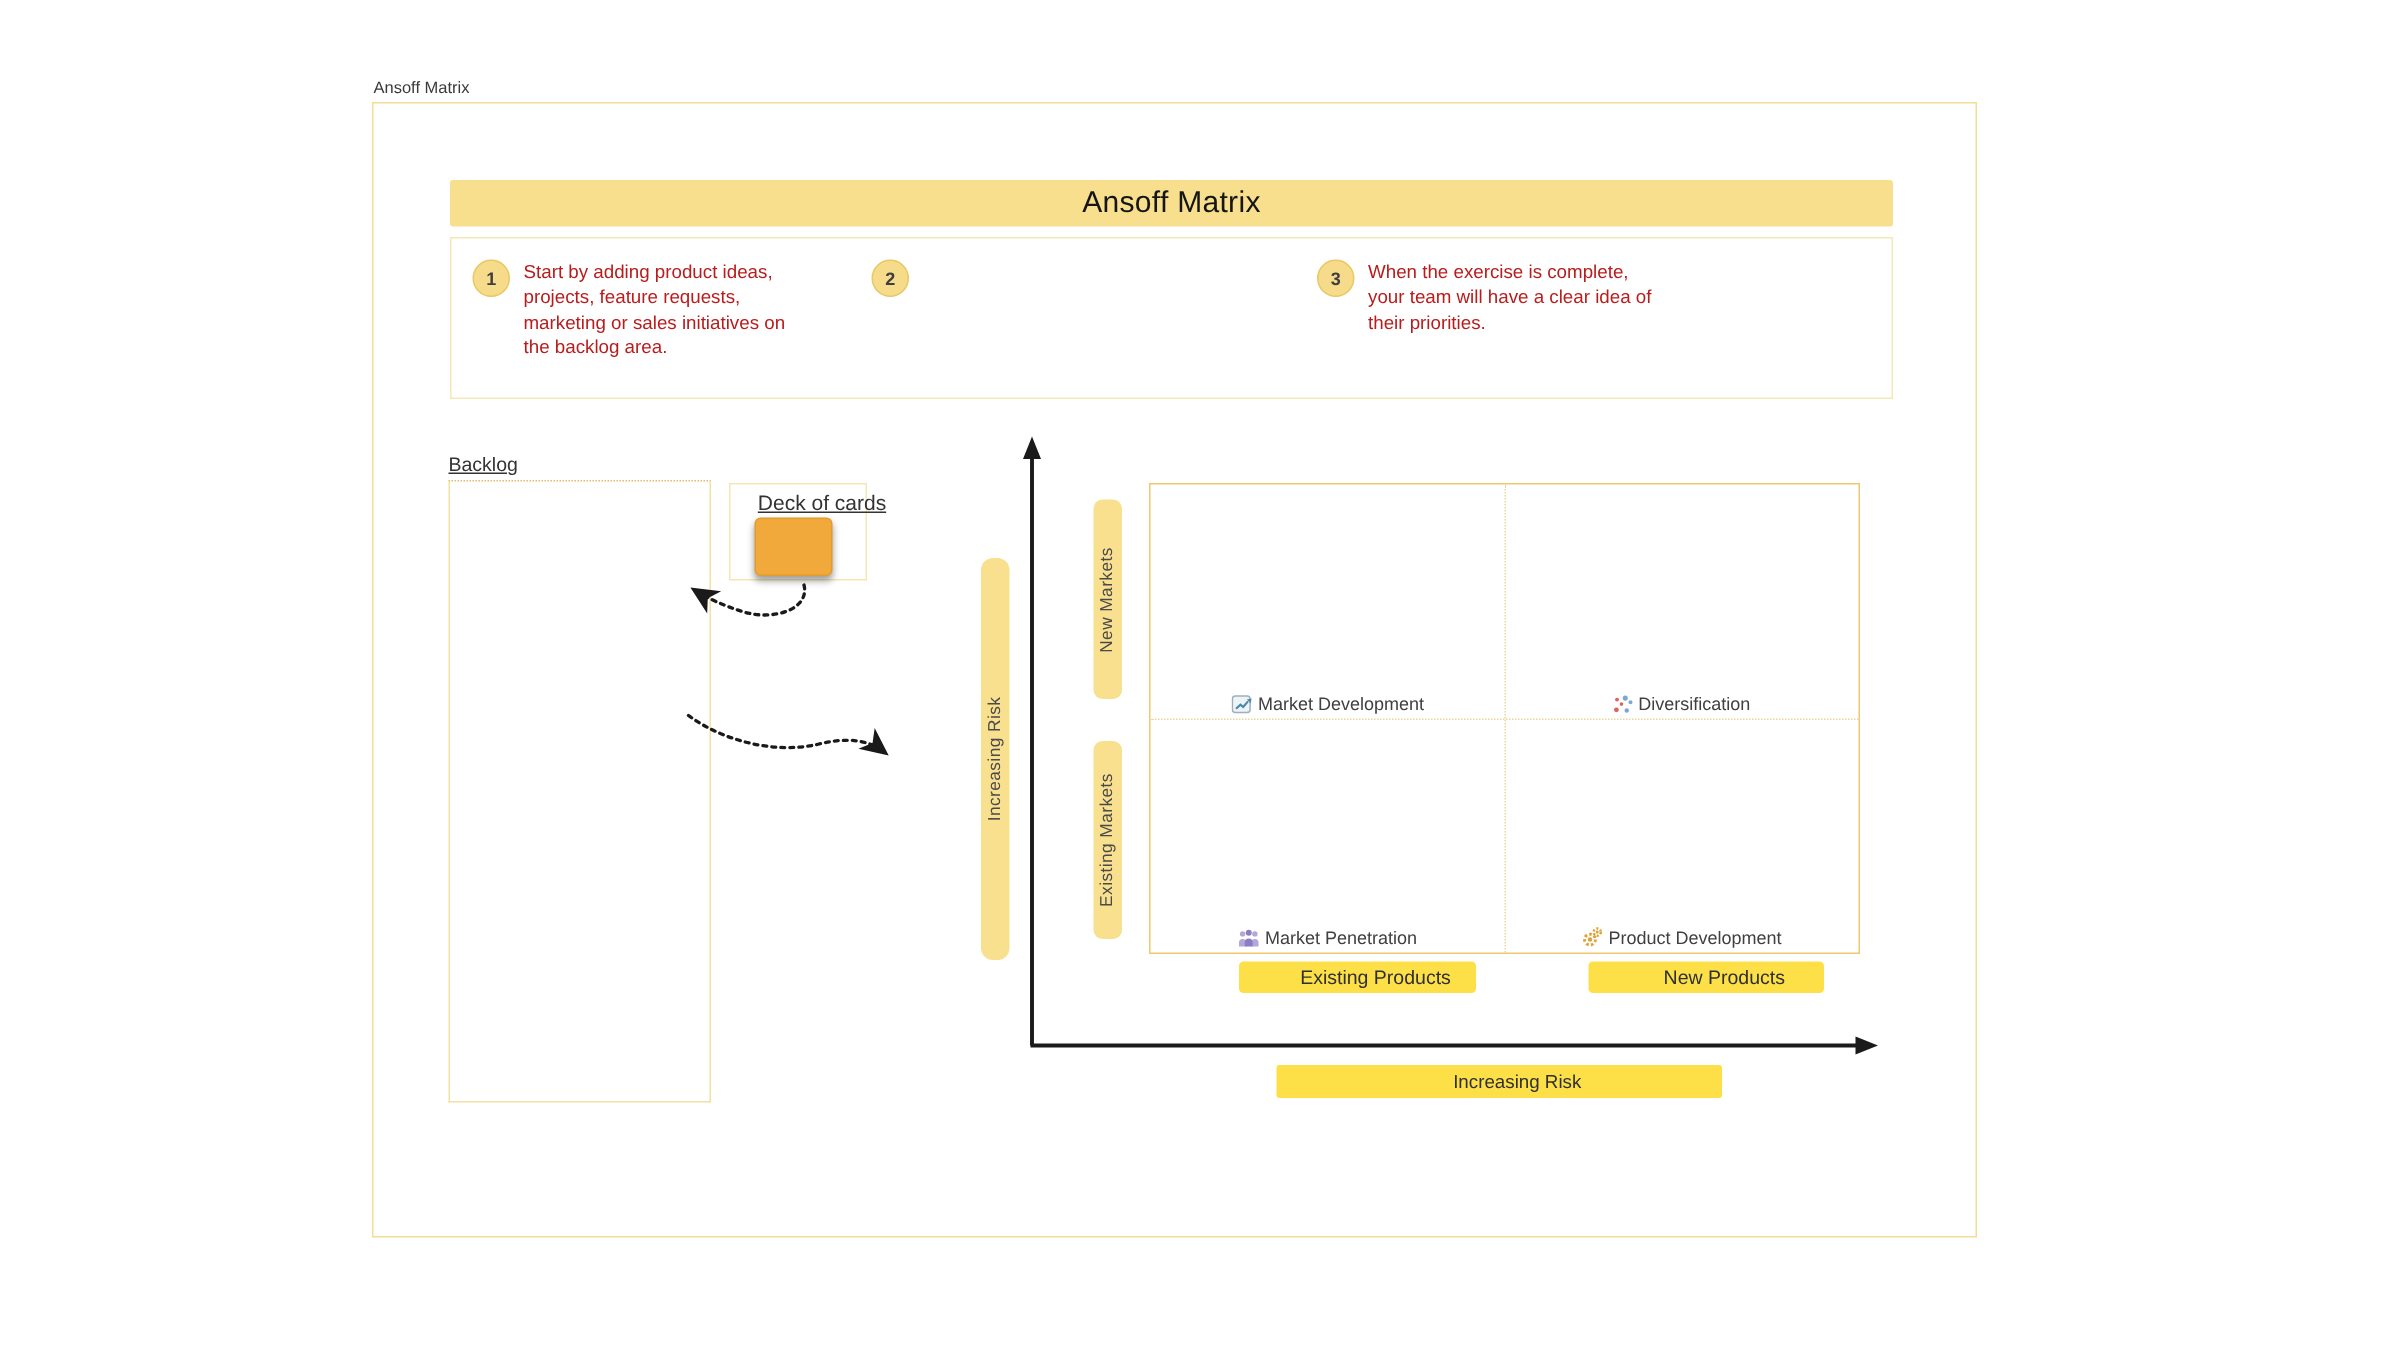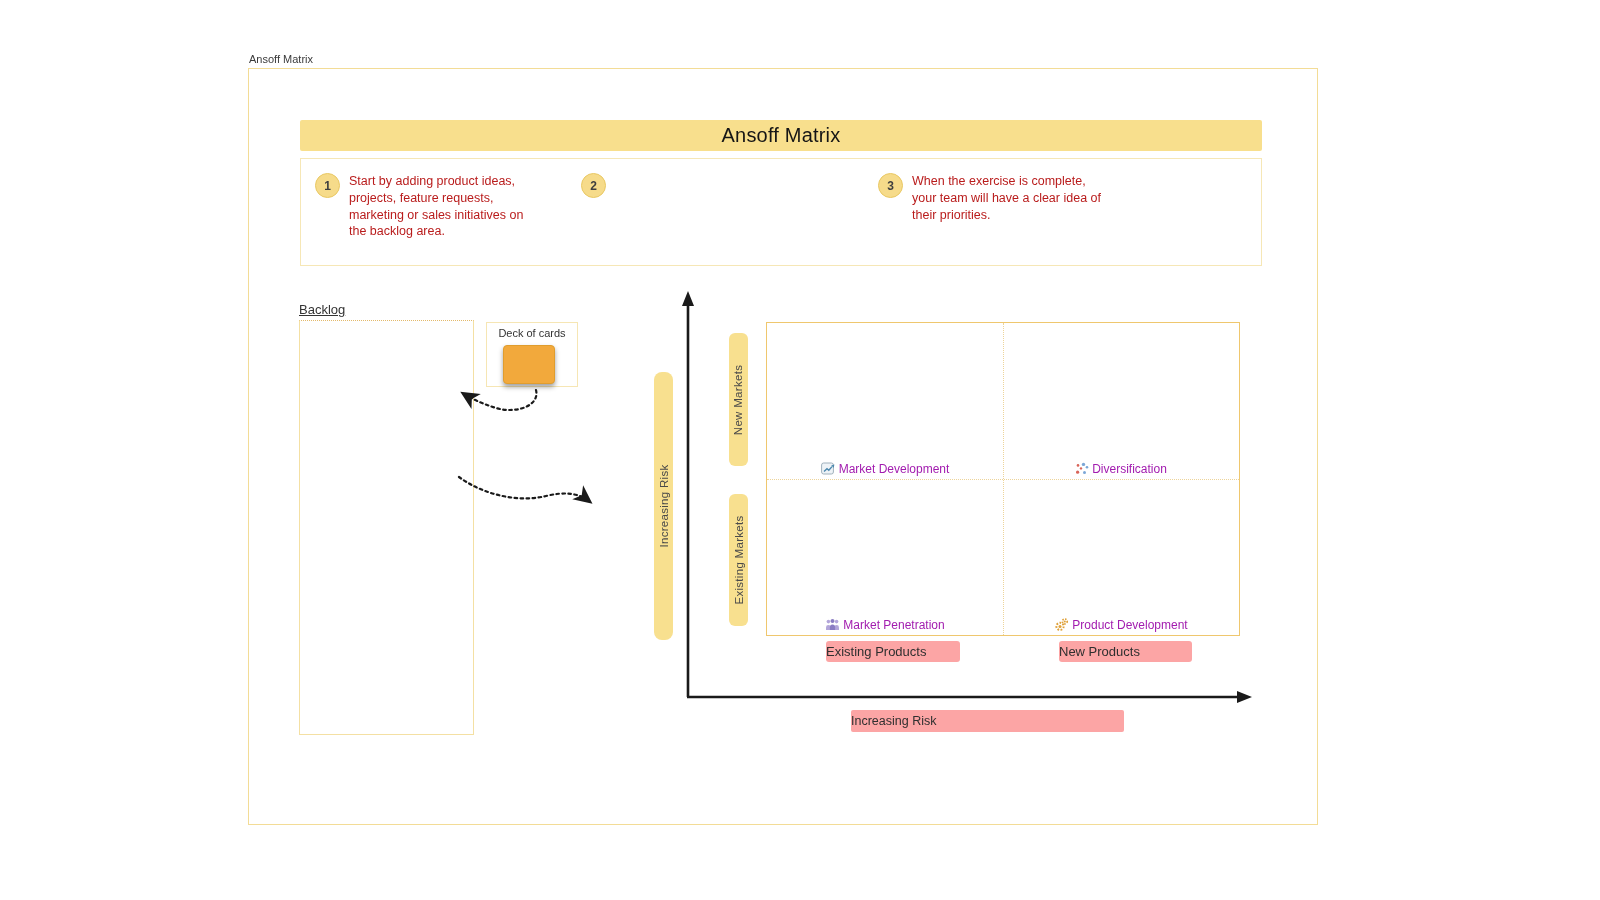--- a/index.html
+++ b/index.html
@@ -22,44 +22,44 @@
   .step-circle{flex:0 0 auto;width:23px;height:23px;border-radius:50%;background:#f6db8a;border:1px solid #e9c863;
                display:flex;align-items:center;justify-content:center;font-size:12px;font-weight:700;color:#3f3f3f;}
   .step-text{font-size:12.5px;color:#b91c1c;line-height:1.34;}
   .s1 .step-text{width:178px;} .s2 .step-text{width:214px;} .s3 .step-text{width:192px;}
 
   
   .backlog-label{position:absolute;left:299px;top:302px;font-size:13px;color:#333;text-decoration:underline;}
   .backlog-box{position:absolute;left:299px;top:320px;width:173px;height:413px;background:#fff;
                border:1px solid #f4e0a3;border-top:1px dotted #e3b96b;}
   .deck-box{position:absolute;left:486px;top:322px;width:90px;height:63px;background:#fff;border:1px solid #f6e6b4;}
-  .deck-label{position:absolute;left:0;top:4px;width:100%;text-align:center;font-size:11px;color:#333;}
+  .deck-label{position:absolute;left:16px;top:4px;width:100%;text-align:center;font-size:14px;color:#333;text-decoration:underline;}
   .deck-card{position:absolute;left:16px;top:22px;width:50px;height:37px;background:#f2a93c;border:1px solid #e09d2e;
              border-radius:4px;box-shadow:0 3px 5px rgba(0,0,0,.38);}
 
   
   .vbar{position:absolute;background:#f8e08f;border-radius:8px;display:flex;align-items:center;justify-content:center;}
   .vbar span{transform:rotate(-90deg);white-space:nowrap;font-size:11.5px;color:#4a4a4a;letter-spacing:.3px;}
   .risk-v{left:654px;top:372px;width:19px;height:268px;}
   .row-new{left:729px;top:333px;width:19px;height:133px;border-radius:6px;}
   .row-existing{left:729px;top:494px;width:19px;height:132px;border-radius:6px;}
 
   
   .matrix{position:absolute;left:766px;top:322px;width:472px;height:312px;background:#fff;border:1px solid #efc76e;}
   .divider-v{position:absolute;left:50%;top:0;bottom:0;width:0;border-left:1px dotted #edd49a;}
   .divider-h{position:absolute;top:50%;left:0;right:0;height:0;border-top:1px dotted #edd49a;}
   .q{position:absolute;width:50%;height:50%;}
   .q.tl{left:0;top:0;} .q.tr{left:50%;top:0;} .q.bl{left:0;top:50%;} .q.br{left:50%;top:50%;}
-  .q-label{position:absolute;bottom:3px;left:0;right:0;display:flex;gap:3px;align-items:flex-start;justify-content:center;
-           font-size:12px;color:#a21caf;}
+  .q-label{position:absolute;bottom:3px;left:0;right:0;display:flex;gap:3px;align-items:flex-end;justify-content:center;
+           font-size:12px;color:#404040;}
   .q-label svg{flex:0 0 auto;display:block;}
 
   
-  .hbar{position:absolute;background:#fca5a5;border-radius:3px;display:flex;align-items:center;
-        color:#2f2f2f;}
+  .hbar{position:absolute;background:#fde047;border-radius:3px;display:flex;align-items:center;justify-content:center;
+        color:#2f2f2f;padding-left:24px;}
   .col-existing{left:826px;top:641px;width:134px;height:21px;font-size:13px;}
   .col-new{left:1059px;top:641px;width:133px;height:21px;font-size:13px;}
   .risk-h{left:851px;top:710px;width:273px;height:22px;font-size:12.5px;border-radius:2px;}
 
   .overlay{position:absolute;left:0;top:0;pointer-events:none;}
 </style>
 </head>
 <body>
 
 <div class="canvas">

